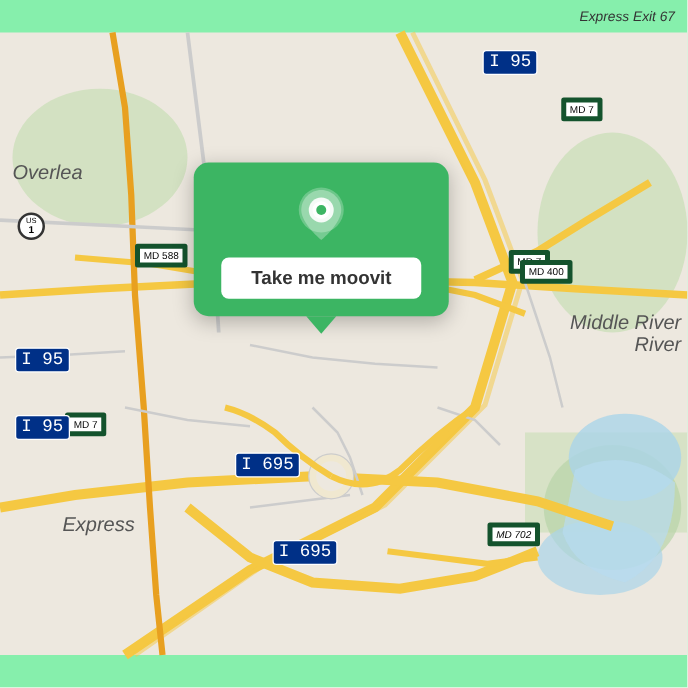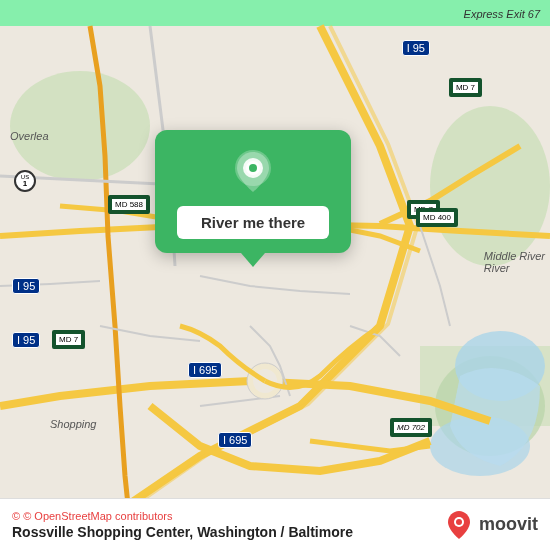--- a/index.html
+++ b/index.html
@@ -132,22 +132,23 @@
       align-items: center;
       justify-content: center;
       flex-direction: column;
     }
 
     .interstate-badge {
       background: #003087;
       color: white;
       border-radius: 3px;
       padding: 1px 4px;
-      font-size: 11px;
+      font-size: 14px;
       border: 1px solid #fff;
+      font-family: Liberation Mono, monospace;
     }
 
     .md-badge {
       background: #fff;
       border: 4px solid #14532d;
       border-radius: 2px;
       padding: 1px 3px;
       font-size: 8px;
     }
 
@@ -155,21 +156,21 @@
       position: absolute;
       top: 8px;
       right: 10px;
       font-size: 11px;
       color: #333;
       font-style: italic;
     }
 
     .city-label {
       position: absolute;
-      font-size: 11px;
+      font-size: 16px;
       color: #555;
       font-style: italic;
     }
   </style>
 </head>
 <body>
 
 <div id="map-container">
 
   <svg class="map-svg" viewBox="0 0 550 498" xmlns="http://www.w3.org/2000/svg">
@@ -215,24 +216,24 @@
     <circle cx="265" cy="355" r="18" fill="#f0e8d0" stroke="#ccc" stroke-width="1"></circle>
     <circle cx="265" cy="355" r="12" fill="#ede8df"></circle>
 
     <path d="M380 300 Q350 320 320 350 Q295 370 265 355" stroke="#f5c842" stroke-width="5" fill="none"></path>
     <path d="M265 355 Q240 340 220 320 Q200 305 180 300" stroke="#f5c842" stroke-width="5" fill="none"></path>
   </svg>
 
   <div class="express-exit">Express Exit 67</div>
 
   <div class="city-label" style="top: 130px; left: 10px;">Overlea</div>
-  <div class="city-label" style="top: 250px; right: 5px;">
+  <div class="city-label" style="top: 250px; right: 5px; text-align: right;">
     <span>Middle River</span><br>River
   </div>
-  <div class="city-label" style="bottom: 120px; left: 50px;">Shopping</div>
+  <div class="city-label" style="bottom: 120px; left: 50px;">Express</div>
 
   <div style="position:absolute; top:170px; left:14px;">
     <div class="us-badge">
       <span style="font-size:6px;line-height:1;">US</span>
       <span style="font-size:8px;line-height:1;font-weight:bold;">1</span>
     </div>
   </div>
 
   <div style="position:absolute; top:40px; right:120px;">
     <div class="interstate-badge">I 95</div>
@@ -281,34 +282,16 @@
   <div class="popup-card">
 
     <svg class="popup-pin-icon" viewBox="0 0 48 48" xmlns="http://www.w3.org/2000/svg">
       <circle cx="24" cy="20" r="18" fill="white" opacity="0.25"></circle>
       <circle cx="24" cy="20" r="10" fill="white" opacity="0.9"></circle>
       <path d="M24 4 C15.2 4 8 11.2 8 20 C8 31 24 44 24 44 C24 44 40 31 40 20 C40 11.2 32.8 4 24 4 Z" fill="white" opacity="0.3"></path>
       <circle cx="24" cy="20" r="7" fill="white"></circle>
       <circle cx="24" cy="20" r="4" fill="#3cb563"></circle>
     </svg>
 
-    <button class="popup-btn">River me there</button>
-  </div>
-
-  <div class="info-bar">
-    <div class="info-bar-left">
-      <div class="osm-credit">
-        <span>©</span>
-        <span>© OpenStreetMap contributors</span>
-      </div>
-      <div class="location-name">Rossville Shopping Center, Washington / Baltimore</div>
-    </div>
-    <div class="moovit-logo">
-
-      <svg width="32" height="32" viewBox="0 0 32 32" xmlns="http://www.w3.org/2000/svg">
-        <path d="M16 2 C10 2 5 7 5 13 C5 21 16 30 16 30 C16 30 27 21 27 13 C27 7 22 2 16 2 Z" fill="#e84040"></path>
-        <circle cx="16" cy="13" r="5" fill="white"></circle>
-        <circle cx="16" cy="13" r="3" fill="#e84040"></circle>
-      </svg>
-      <span class="moovit-text">moovit</span>
-    </div>
-  </div>
+    <button class="popup-btn">Take me moovit</button>
+  </div>
+
 </div>
 
 </body></html>

